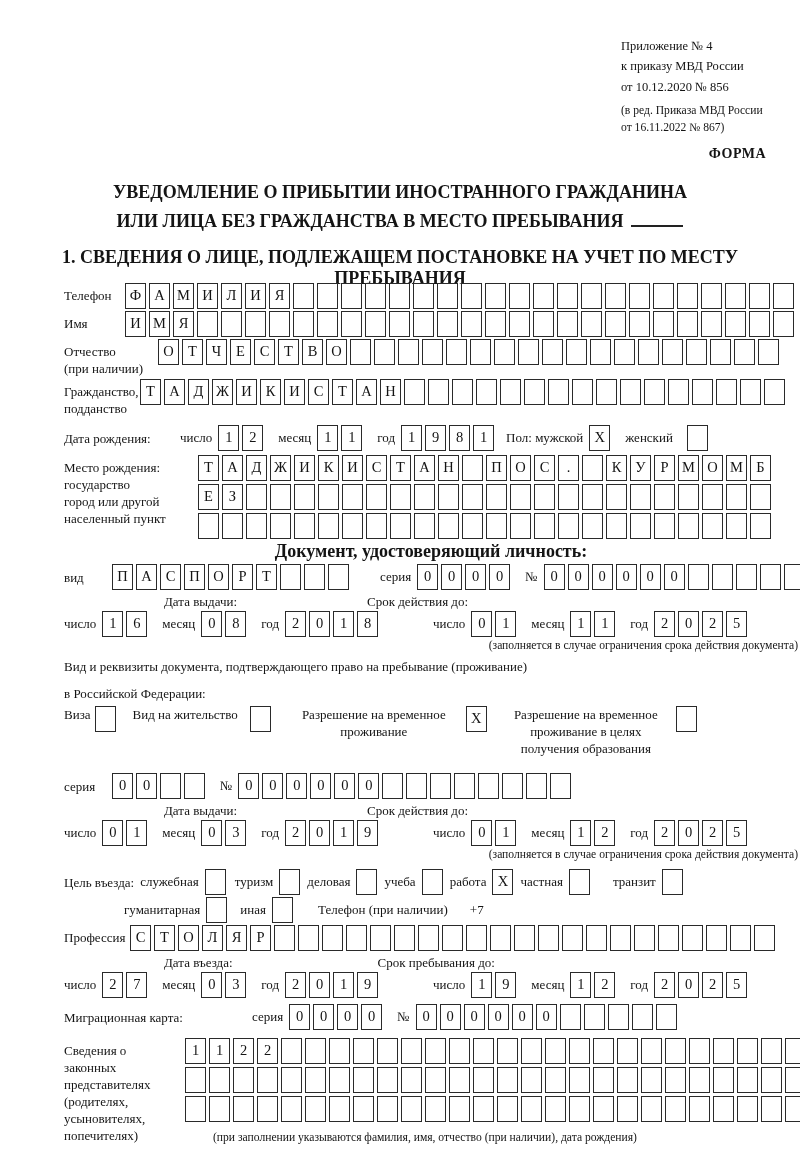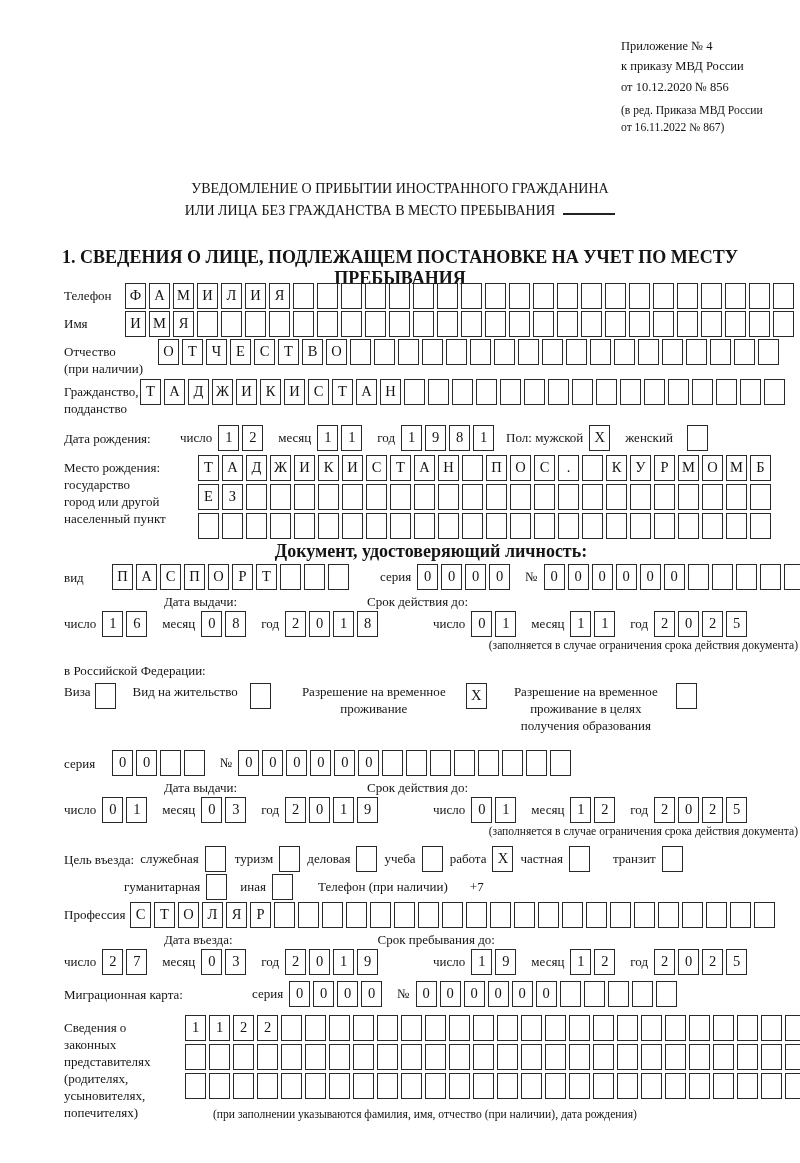--- a/index.html
+++ b/index.html
@@ -3,21 +3,21 @@
 <meta charset="utf-8">
 <style>
   html,body{margin:0;padding:0;background:#ffffff;}
   .page{
     position:relative;width:800px;height:1163px;background:#ffffff;overflow:hidden;
     font-family:"Liberation Serif","DejaVu Serif",serif;color:#141414;
   }
   .appendix{position:absolute;left:621px;top:36px;font-size:12.5px;line-height:1.62;}
   .edition{font-size:11.6px;line-height:1.5;margin-top:5px;}
   .forma{position:absolute;top:146px;left:0;width:766px;text-align:right;font-weight:bold;font-size:14px;letter-spacing:.5px;}
-  .title{position:absolute;top:178px;left:0;width:100%;text-align:center;font-weight:normal;font-size:14px;line-height:1.6;}
+  .title{position:absolute;top:178px;left:0;width:100%;text-align:center;font-weight:bold;font-size:18px;line-height:1.6;}
   .blankline{display:inline-block;width:52px;height:12px;border-bottom:2px solid #222;margin-left:8px;}
   .sechead{position:absolute;top:247px;left:0;width:100%;text-align:center;font-weight:bold;font-size:18px;}
   .formbody{position:absolute;top:283px;left:64px;width:734px;}
   .row{display:flex;align-items:flex-start;margin-bottom:2px;}
   .vcenter{align-items:center;}
   .lbl{font-size:13px;line-height:17px;padding-top:4px;flex-shrink:0;}
   .boxes{font-size:0;white-space:nowrap;display:inline-block;}
   .cbox{
     display:inline-block;box-sizing:border-box;width:21px;height:26px;border:1.8px solid #2a2a2a;
     margin-right:3px;text-align:center;font-size:14.5px;line-height:23px;vertical-align:top;
@@ -41,20 +41,21 @@
   <div class="appendix">
     <div>Приложение № 4</div>
     <div>к приказу МВД России</div>
     <div>от 10.12.2020 № 856</div>
     <div class="edition">
       <div>(в ред. Приказа МВД России</div>
       <div>от 16.11.2022 № 867)</div>
     </div>
   </div>
 
+  <div class="forma">ФОРМА</div>
 
   <div class="title">
     <div>УВЕДОМЛЕНИЕ О ПРИБЫТИИ ИНОСТРАННОГО ГРАЖДАНИНА</div>
     <div><span>ИЛИ ЛИЦА БЕЗ ГРАЖДАНСТВА В МЕСТО ПРЕБЫВАНИЯ</span><span class="blankline"></span></div>
   </div>
 
   <div class="sechead">1. СВЕДЕНИЯ О ЛИЦЕ, ПОДЛЕЖАЩЕМ ПОСТАНОВКЕ НА УЧЕТ ПО МЕСТУ ПРЕБЫВАНИЯ</div>
 
   <div class="formbody">
 
@@ -138,20 +139,21 @@
       <span class="dl" style="margin-left:52px">число</span>
       <span class="boxes"><span class="cbox">0</span><span class="cbox">1</span></span>
       <span class="dl">месяц</span>
       <span class="boxes"><span class="cbox">1</span><span class="cbox">1</span></span>
       <span class="dl">год</span>
       <span class="boxes"><span class="cbox">2</span><span class="cbox">0</span><span class="cbox">2</span><span class="cbox">5</span></span>
     </div>
 
     <div class="note" style="text-align:right;margin-top:1px">(заполняется в случае ограничения срока действия документа)</div>
 
+    <div class="plain" style="margin-top:6px">Вид и реквизиты документа, подтверждающего право на пребывание (проживание)</div>
     <div class="plain" style="margin-top:10px">в Российской Федерации:</div>
 
     <div class="row" style="margin-top:4px">
       <span class="cblabel">Виза</span>
       <span class="cbox" style="margin-left:4px"></span>
       <span class="cblabel" style="margin-left:14px">Вид на жительство</span>
       <span class="cbox" style="margin-left:12px"></span>
       <span class="cblabel" style="margin-left:14px;width:172px">
         <span>Разрешение на временное</span><br>
         <span>проживание</span>

